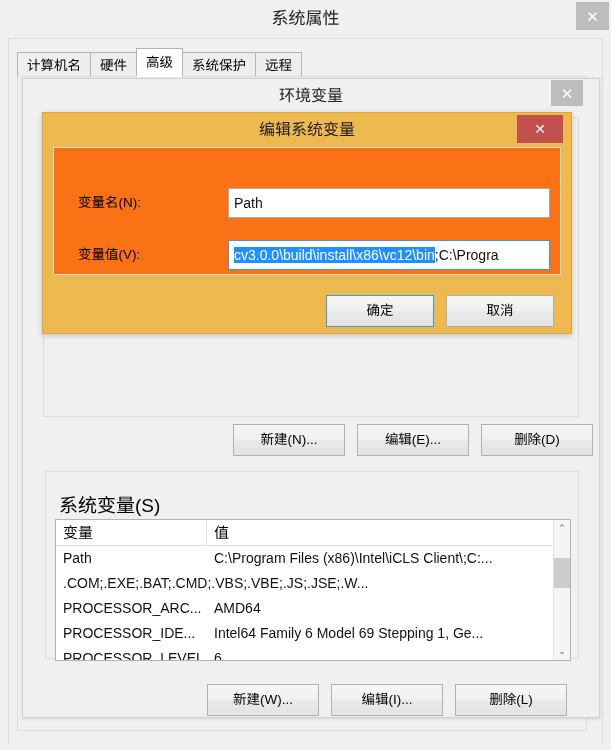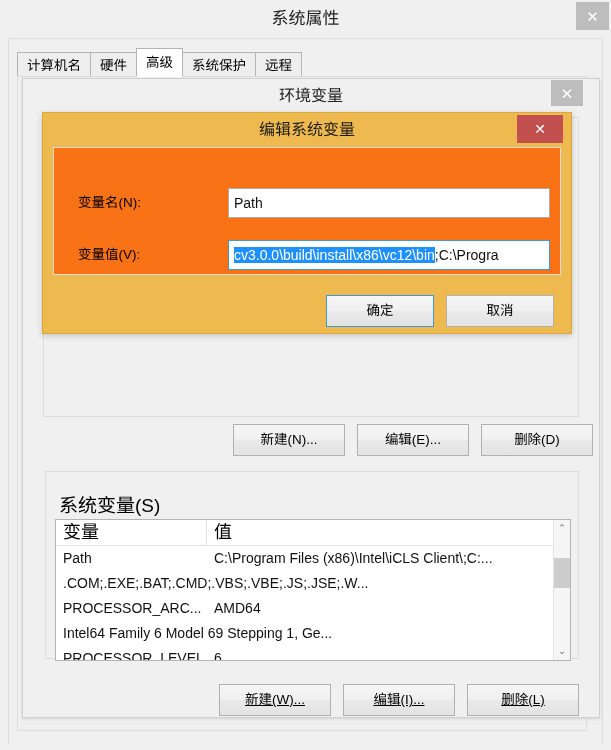--- a/index.html
+++ b/index.html
@@ -186,21 +186,21 @@
   }
   #sysvar-header {
     display: flex;
     height: 26px;
     background: #ffffff;
     border-bottom: 1px solid #e2e2e2;
     box-sizing: border-box;
   }
   .col-head {
     line-height: 25px;
-    font-size: 18px;
+    font-size: 15px;
     color: #000;
     box-sizing: border-box;
     padding-left: 7px;
     border-right: 1px solid #e2e2e2;
     cursor: default;
   }
   .col-head.c0 { width: 151px; }
   .col-head.c1 { width: 347px; border-right: none; }
   .sysvar-row {
     display: flex;
@@ -245,22 +245,22 @@
     position: absolute;
     left: 0; top: 38px;
     width: 16px; height: 30px;
     background: #cdcdcd;
     cursor: default;
   }
 
   
   #system-buttons {
     position: absolute;
-    left: 196px; top: 605px;
-    width: 386px; height: 48px; text-decoration: underline;
+    left: 184px; top: 605px;
+    width: 386px; height: 48px;
   }
 
   
   .btn {
     display: inline-block;
     height: 32px;
     line-height: 30px;
     text-align: center;
     font-size: 13.5px;
     font-family: "Liberation Sans", "DejaVu Sans", sans-serif;
@@ -414,20 +414,21 @@
       <div class="cell c1">C:\Program Files (x86)\Intel\iCLS Client\;C:...</div>
     </div>
     <div class="sysvar-row">
       <div class="cell c1">.COM;.EXE;.BAT;.CMD;.VBS;.VBE;.JS;.JSE;.W...</div>
     </div>
     <div class="sysvar-row">
       <div class="cell c0">PROCESSOR_ARC...</div>
       <div class="cell c1">AMD64</div>
     </div>
     <div class="sysvar-row">
+      <div class="cell c0">PROCESSOR_IDE...</div>
       <div class="cell c1">Intel64 Family 6 Model 69 Stepping 1, Ge...</div>
     </div>
     <div class="sysvar-row">
       <div class="cell c0">PROCESSOR_LEVEL</div>
       <div class="cell c1">6</div>
     </div>
 
     <div id="sysvar-scrollbar">
       <div class="sb-arrow up">⌃</div>
       <div id="sysvar-thumb"></div>

